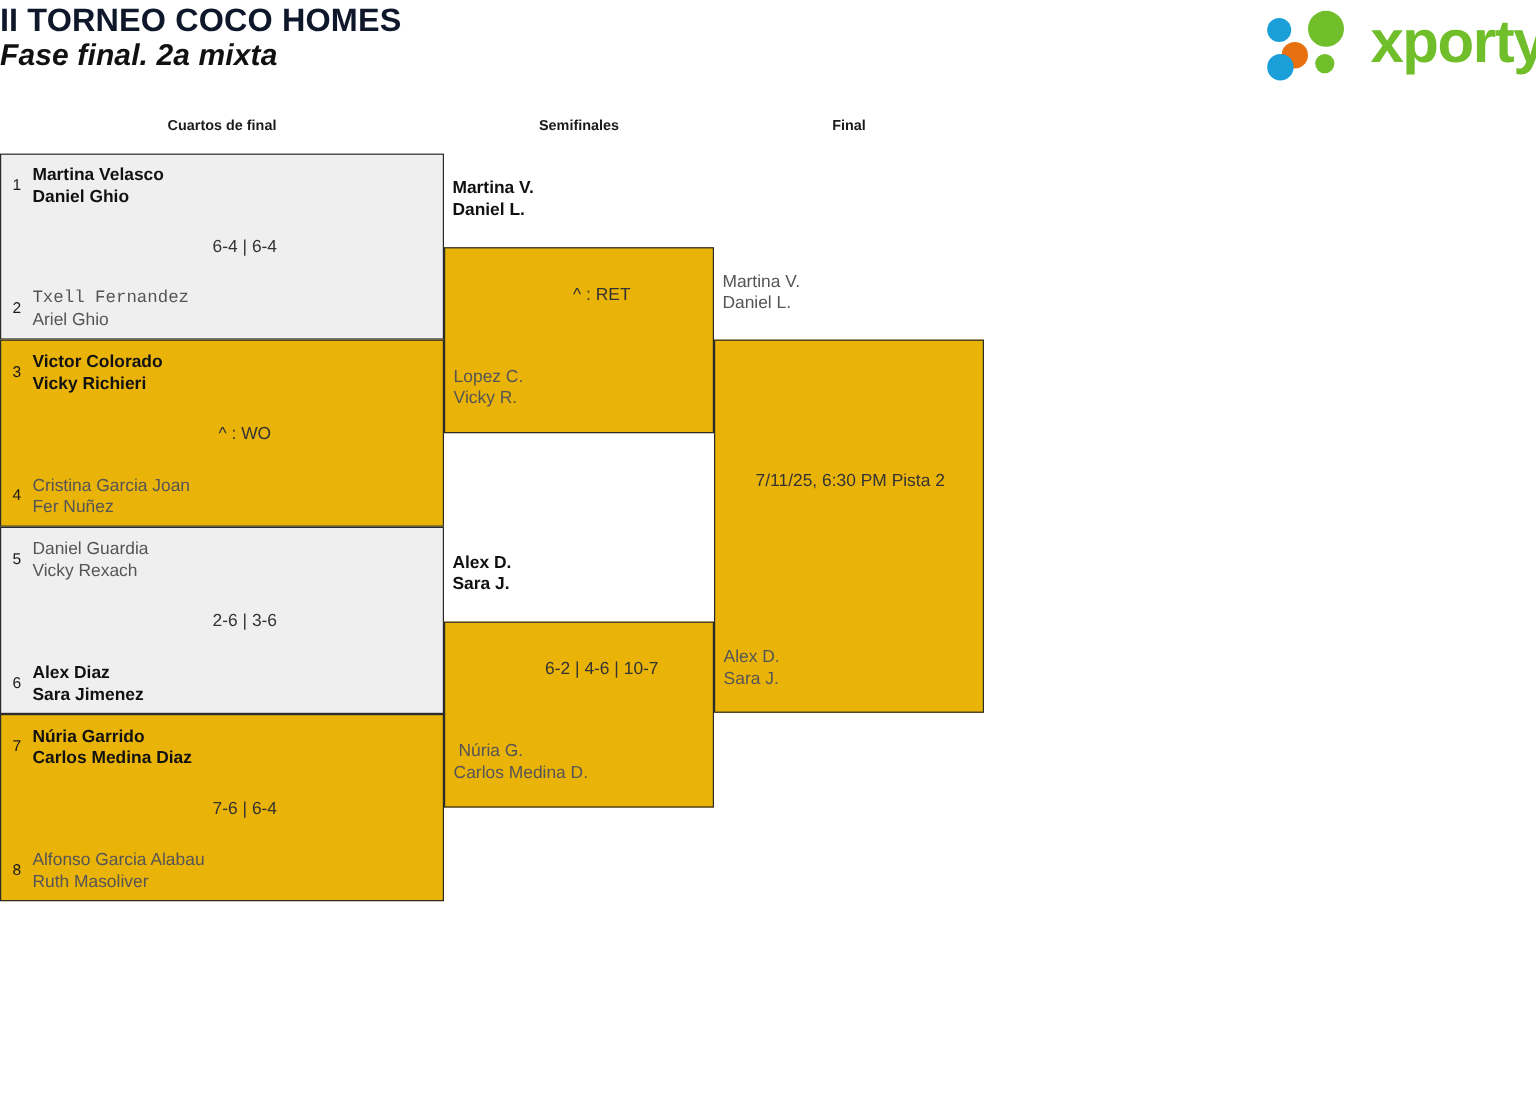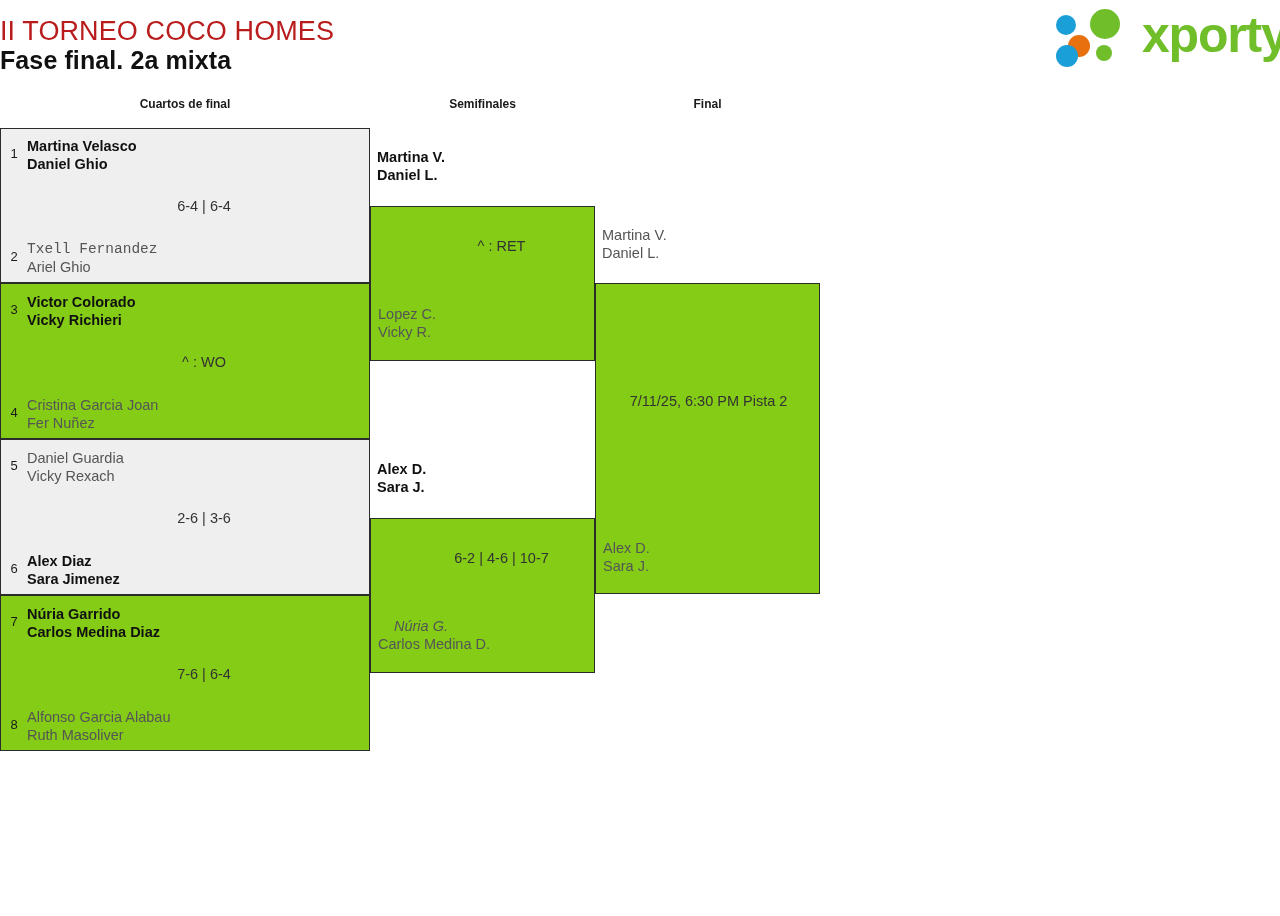--- a/index.html
+++ b/index.html
@@ -9,26 +9,26 @@
     background: #ffffff;
     font-family: "Liberation Sans", sans-serif;
     color: #1a1a1a;
     overflow: hidden;
   }
   #page { position: relative; width: 1280px; height: 916px; }
 
   
   .title-block { position: absolute; left: 0; top: 0; width: 760px; }
   .title-line1 {
-    font-size: 27px; font-weight: normal; letter-spacing: .1px;
-    line-height: 30px; margin: 16px 0 0 0; color: #b91c1c;
+    font-size: 27px; font-weight: bold; letter-spacing: .1px;
+    line-height: 30px; margin: 2px 0 0 0; color: #0f172a;
   }
   .title-line2 {
     font-size: 25px; font-weight: bold; letter-spacing: .1px;
-    line-height: 29px; margin: 0; color: #111;
+    line-height: 29px; margin: 0; color: #111; font-style: italic;
   }
 
   .logo { position: absolute; right: 6px; top: 6px; width: 228px; height: 62px; }
   .logo-dots { position: absolute; left: 10px; top: 3px; width: 88px; height: 58px; }
   .dot { position: absolute; border-radius: 50%; }
   .logo-word {
     position: absolute; left: 96px; top: -2px;
     font-size: 50px; font-weight: bold; letter-spacing: -1.2px;
     color: #6fbe2a; line-height: 62px;
   }
@@ -38,21 +38,21 @@
     position: absolute; text-align: center;
     font-size: 12px; font-weight: bold; color: #1a1a1a;
     white-space: nowrap;
   }
 
   
   .bracket { position: absolute; left: 0; top: 128px; width: 860px; height: 640px; }
 
   .box { position: absolute; border: 1px solid #2b2b2b; }
   .box.shaded { background: #efefef; }
-  .box.plain  { background: #84cc16; }
+  .box.plain  { background: #eab308; }
 
   .seed {
     position: absolute; left: 5px; font-size: 13px; color: #1a1a1a;
     width: 16px; text-align: center; line-height: 14px;
   }
   .team {
     position: absolute; font-size: 14.5px; line-height: 18px; white-space: nowrap;
   }
   .team.win  { color: #111111; font-weight: bold; }
   .team.lose { color: #555555; font-weight: normal; }
@@ -149,21 +149,21 @@
       <span class="score" style="left:0px; top:31px; width:225px;">^ : RET</span>
       <span class="team lose" style="left:7px; top:98px;">Lopez C.</span>
       <span class="team lose" style="left:7px; top:116px;">Vicky R.</span>
     </div>
 
     <span class="team win" style="left:377px; top:332px;">Alex D.</span>
     <span class="team win" style="left:377px; top:350px;">Sara J.</span>
 
     <div class="box plain" style="left:370px; top:390px; width:225px; height:155px;">
       <span class="score" style="left:0px; top:31px; width:225px;">6-2 | 4-6 | 10-7</span>
-      <span class="team lose" style="left:23px; top:98px;font-style:italic;">Núria G.</span>
+      <span class="team lose" style="left:11px; top:98px;">Núria G.</span>
       <span class="team lose" style="left:7px; top:116px;">Carlos Medina D.</span>
     </div>
 
     <span class="team pending" style="left:602px; top:98px;">Martina V.</span>
     <span class="team pending" style="left:602px; top:116px;">Daniel L.</span>
 
     <div class="box plain" style="left:595px; top:155px; width:225px; height:311px;">
       <span class="sched" style="left:0px; top:109px; width:225px;">7/11/25, 6:30 PM Pista 2</span>
       <span class="team pending" style="left:7px; top:255px;">Alex D.</span>
       <span class="team pending" style="left:7px; top:273px;">Sara J.</span>

